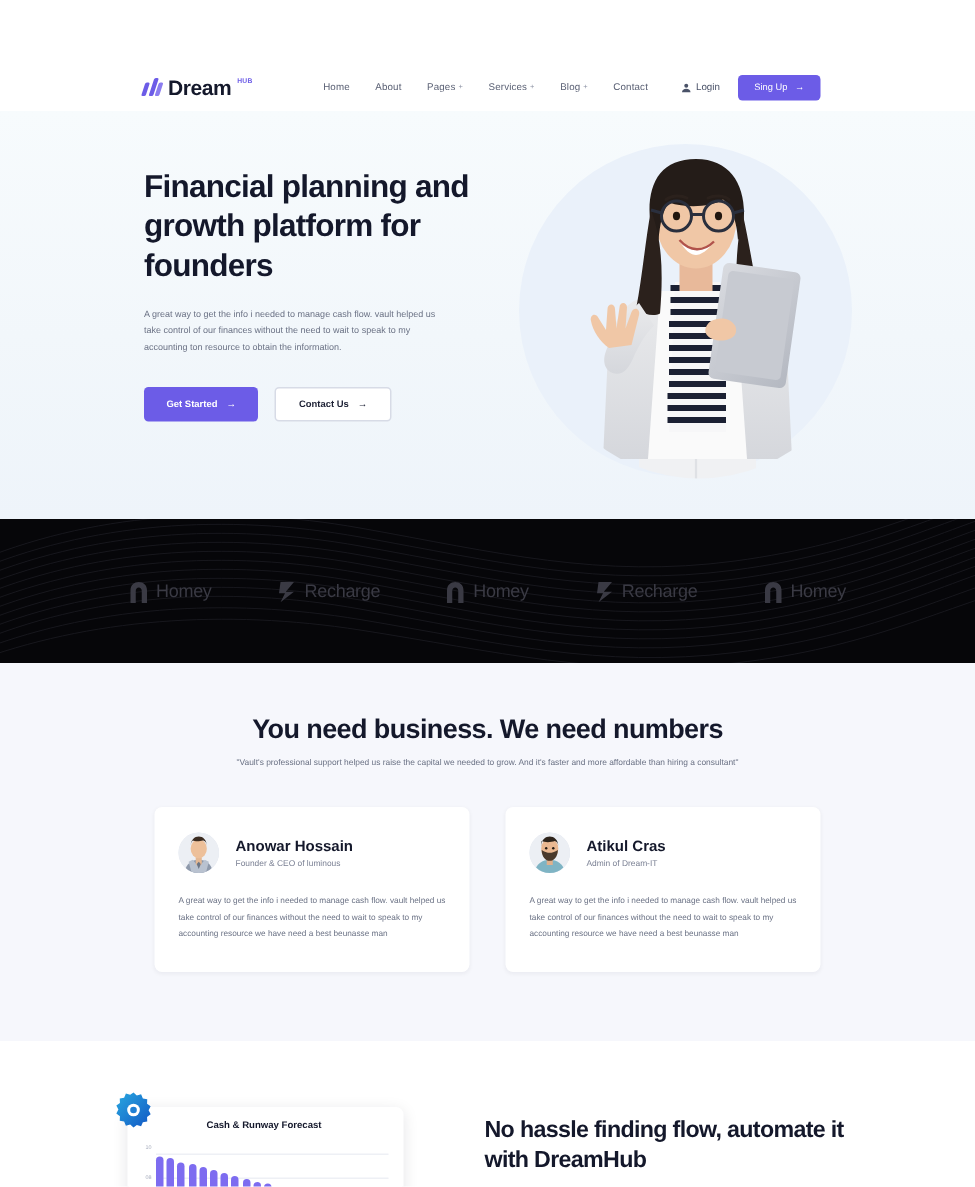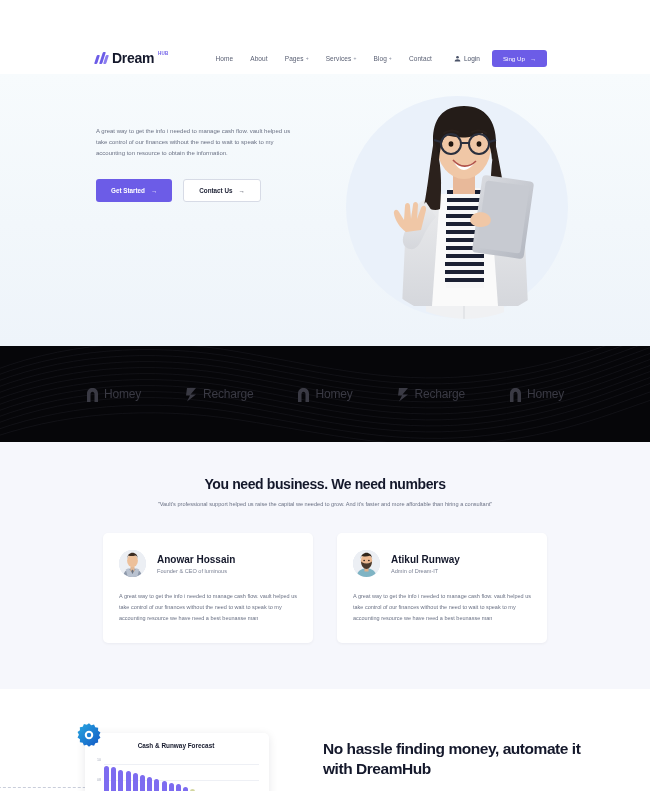--- a/index.html
+++ b/index.html
@@ -110,21 +110,21 @@
     color:#3a3a44; font-size:12px; font-weight:500; letter-spacing:-0.2px;
     position:relative; z-index:2;
   }
   .brand svg { display:block; }
 
   
   .testimonials {
     background:#f6f7fc; padding:34px 0 46px;
   }
   .sec-title {
-    text-align:center; font-size:14px; font-weight:bold; letter-spacing:-0.4px;
+    text-align:center; font-size:18px; font-weight:bold; letter-spacing:-0.4px;
     color:#14182b;
   }
   .sec-sub {
     text-align:center; font-size:5.6px; color:#6b7285; margin-top:9px;
   }
   .cards { display:flex; gap:24px; justify-content:center; margin-top:26px; }
   .card {
     width:210px; background:#fff; border-radius:5px; padding:17px 16px 19px;
     box-shadow:0 1px 3px rgba(20,24,43,.05);
   }
@@ -228,20 +228,21 @@
     <button class="btn-signup">
       <span>Sing Up</span>
       <span>→</span>
     </button>
   </div>
 </div>
 
 <div class="hero">
   <div class="hero-inner">
     <div class="hero-left">
+      <h1 class="hero-title">Financial planning and growth platform for founders</h1>
       <p class="hero-sub">A great way to get the info i needed to manage cash flow. vault helped us take control of our finances without the need to wait to speak to my accounting ton resource to obtain the information.</p>
       <div class="hero-actions">
         <button class="btn-primary">
           <span>Get Started</span>
           <span>→</span>
         </button>
         <button class="btn-outline">
           <span>Contact Us</span>
           <span>→</span>
         </button>
@@ -412,21 +413,21 @@
             <path d="M5 40c1-9 8-13 15-13s14 4 15 13z" fill="#7fb4c4"></path>
             <path d="M17 25h6v7h-6z" fill="#e0b08c"></path>
             <ellipse cx="20" cy="16" rx="8.5" ry="10" fill="#eab891"></ellipse>
             <path d="M12 17c0 7 4 11 8 11s8-4 8-11c0 0-3 3-8 3s-8-3-8-3z" fill="#4a3a2c"></path>
             <path d="M11.5 14c0-7 4.5-10 8.5-10s8.5 3 8.5 10c0-3-1.5-5-3.5-5.5-4 1.5-10 1.5-13 0-.5 1-.5 3-.5 5.5z" fill="#2f251c"></path>
             <circle cx="16.5" cy="15.5" r="1.2" fill="#241a12"></circle>
             <circle cx="23.5" cy="15.5" r="1.2" fill="#241a12"></circle>
           </svg>
         </div>
         <div>
-          <div class="card-name">Atikul Runway</div>
+          <div class="card-name">Atikul Cras</div>
           <div class="card-role">Admin of Dream-IT</div>
         </div>
       </div>
       <p class="card-body">A great way to get the info i needed to manage cash flow. vault helped us take control of our finances without the need to wait to speak to my accounting resource we have need a best beunasse man</p>
     </div>
   </div>
 </div>
 
 <div class="feature">
   <div class="feature-inner">
@@ -474,17 +475,17 @@
               <div class="bar" style="height: 31px; background: rgb(211, 214, 160);"></div>
               <div class="bar" style="height: 29.3091px; background: rgb(211, 214, 160);"></div>
               <div class="bar" style="height: 27.6182px; background: rgb(211, 214, 160);"></div>
               <div class="bar" style="height: 25.9273px; background: rgb(211, 214, 160);"></div>
             </div>
         </div>
       </div>
     </div>
 
     <div class="feature-text">
-      <h2 class="feature-title">No hassle finding money, automate it with DreamHub</h2>
+      <h2 class="feature-title">No hassle finding flow, automate it with DreamHub</h2>
       <p class="feature-body">Commodo lorem est amet urna. Amet bibendum pharetra urna tortor pulvinar. Cras sit dictumst consequat non. Congue facilisi orci etiam enim id donec. Rhos id nis.</p>
     </div>
   </div>
 </div>
 
 </body></html>

